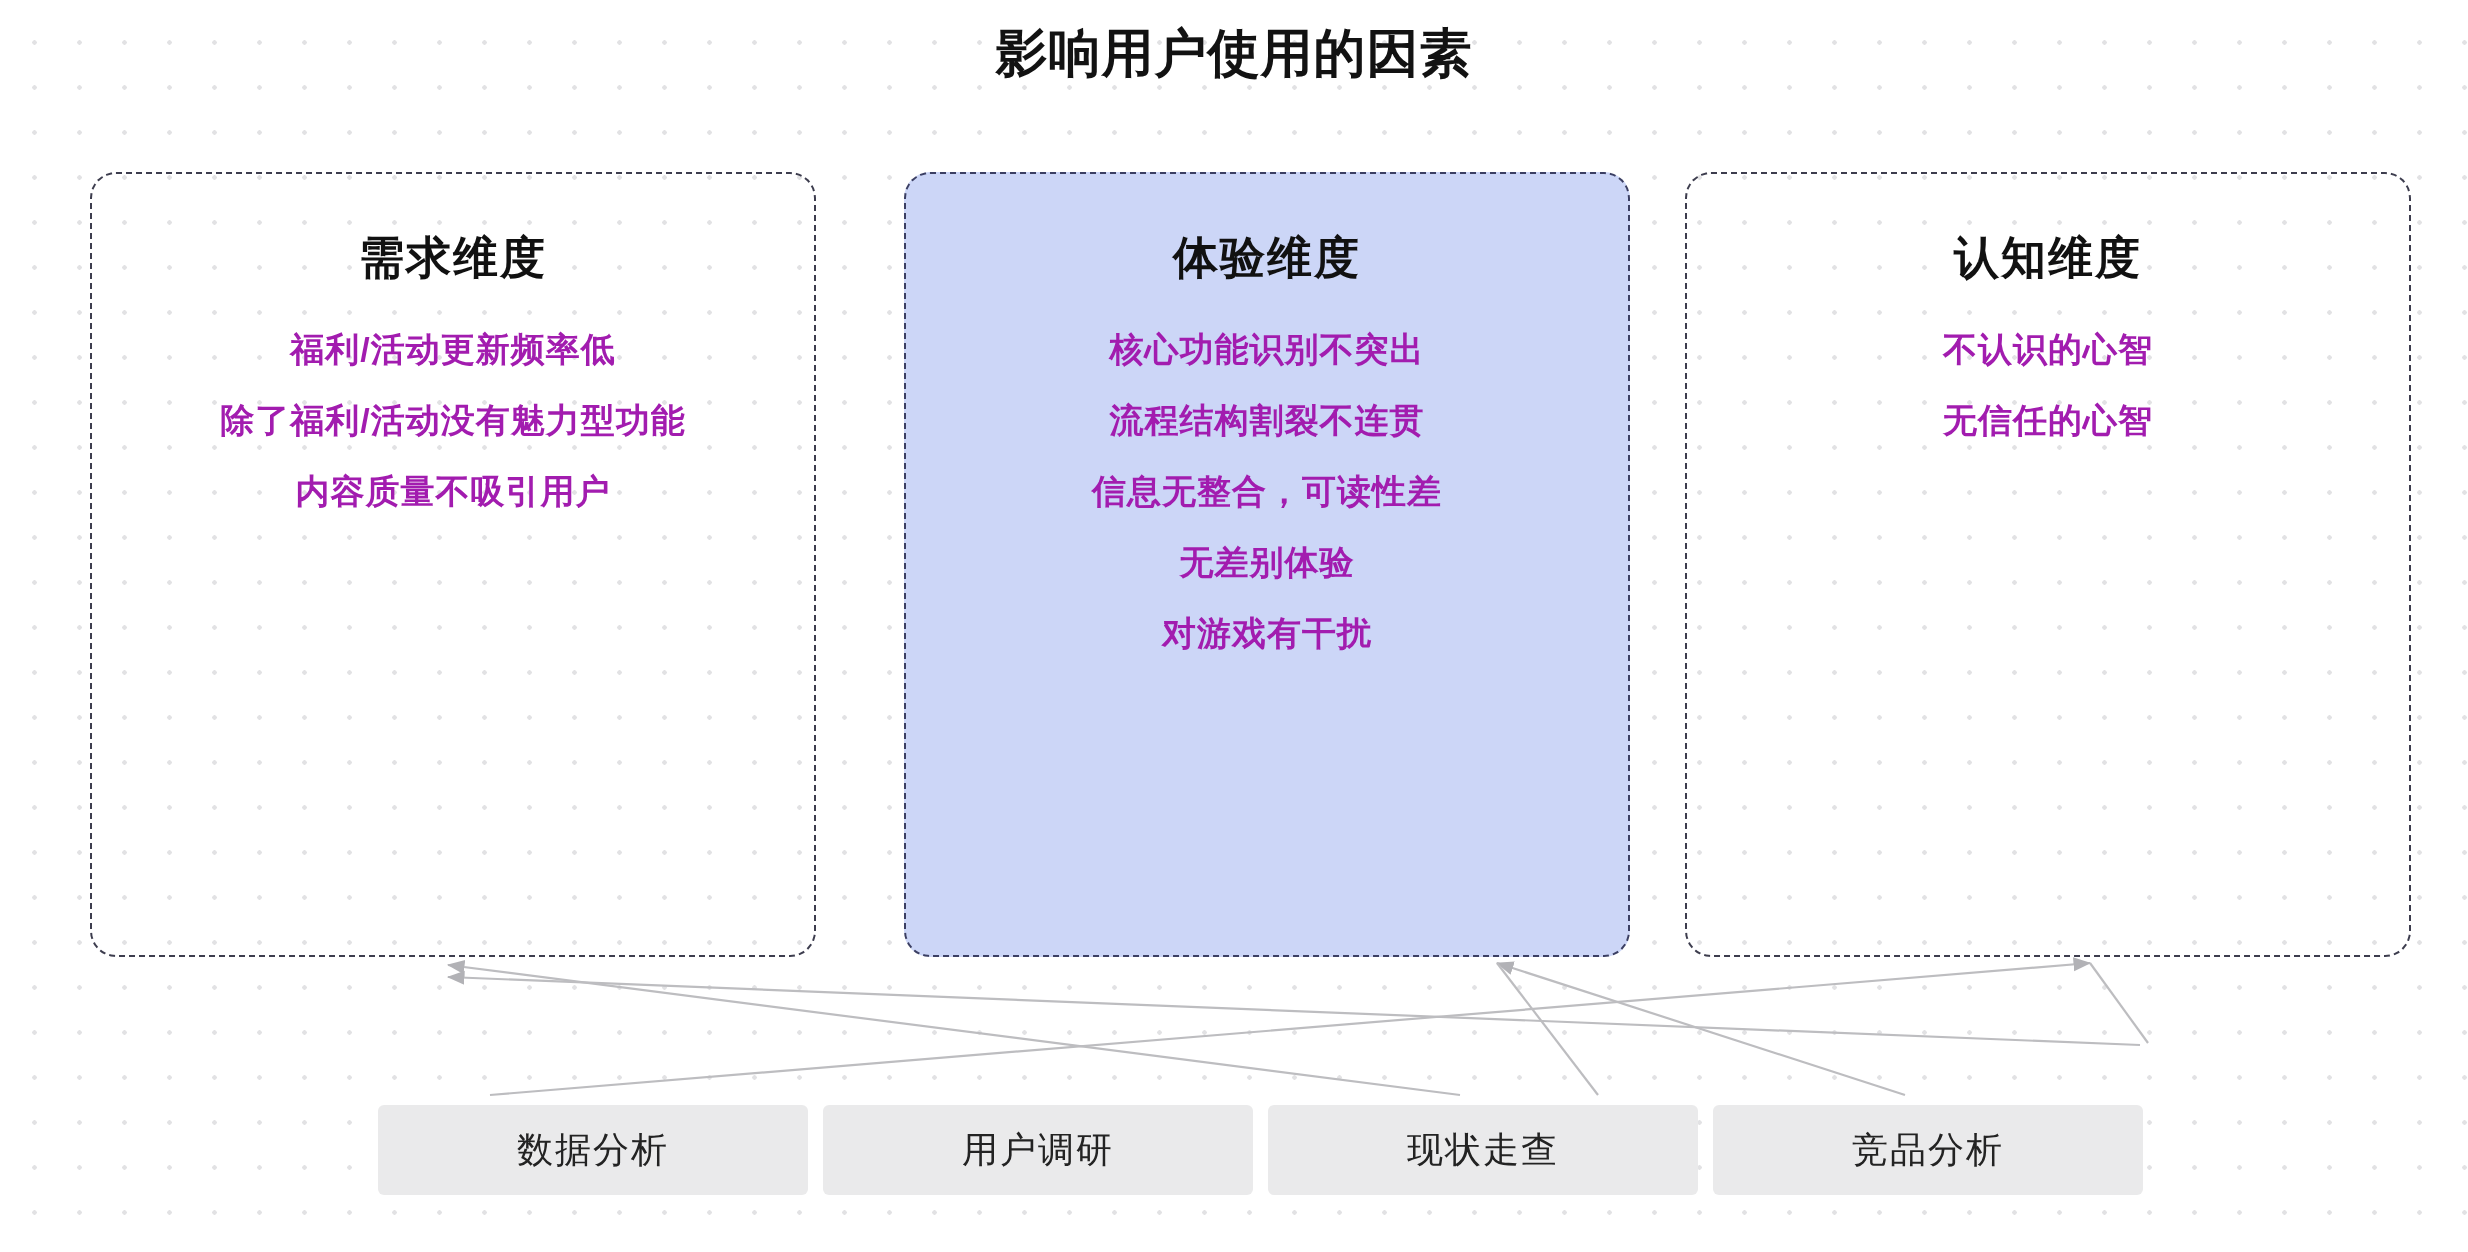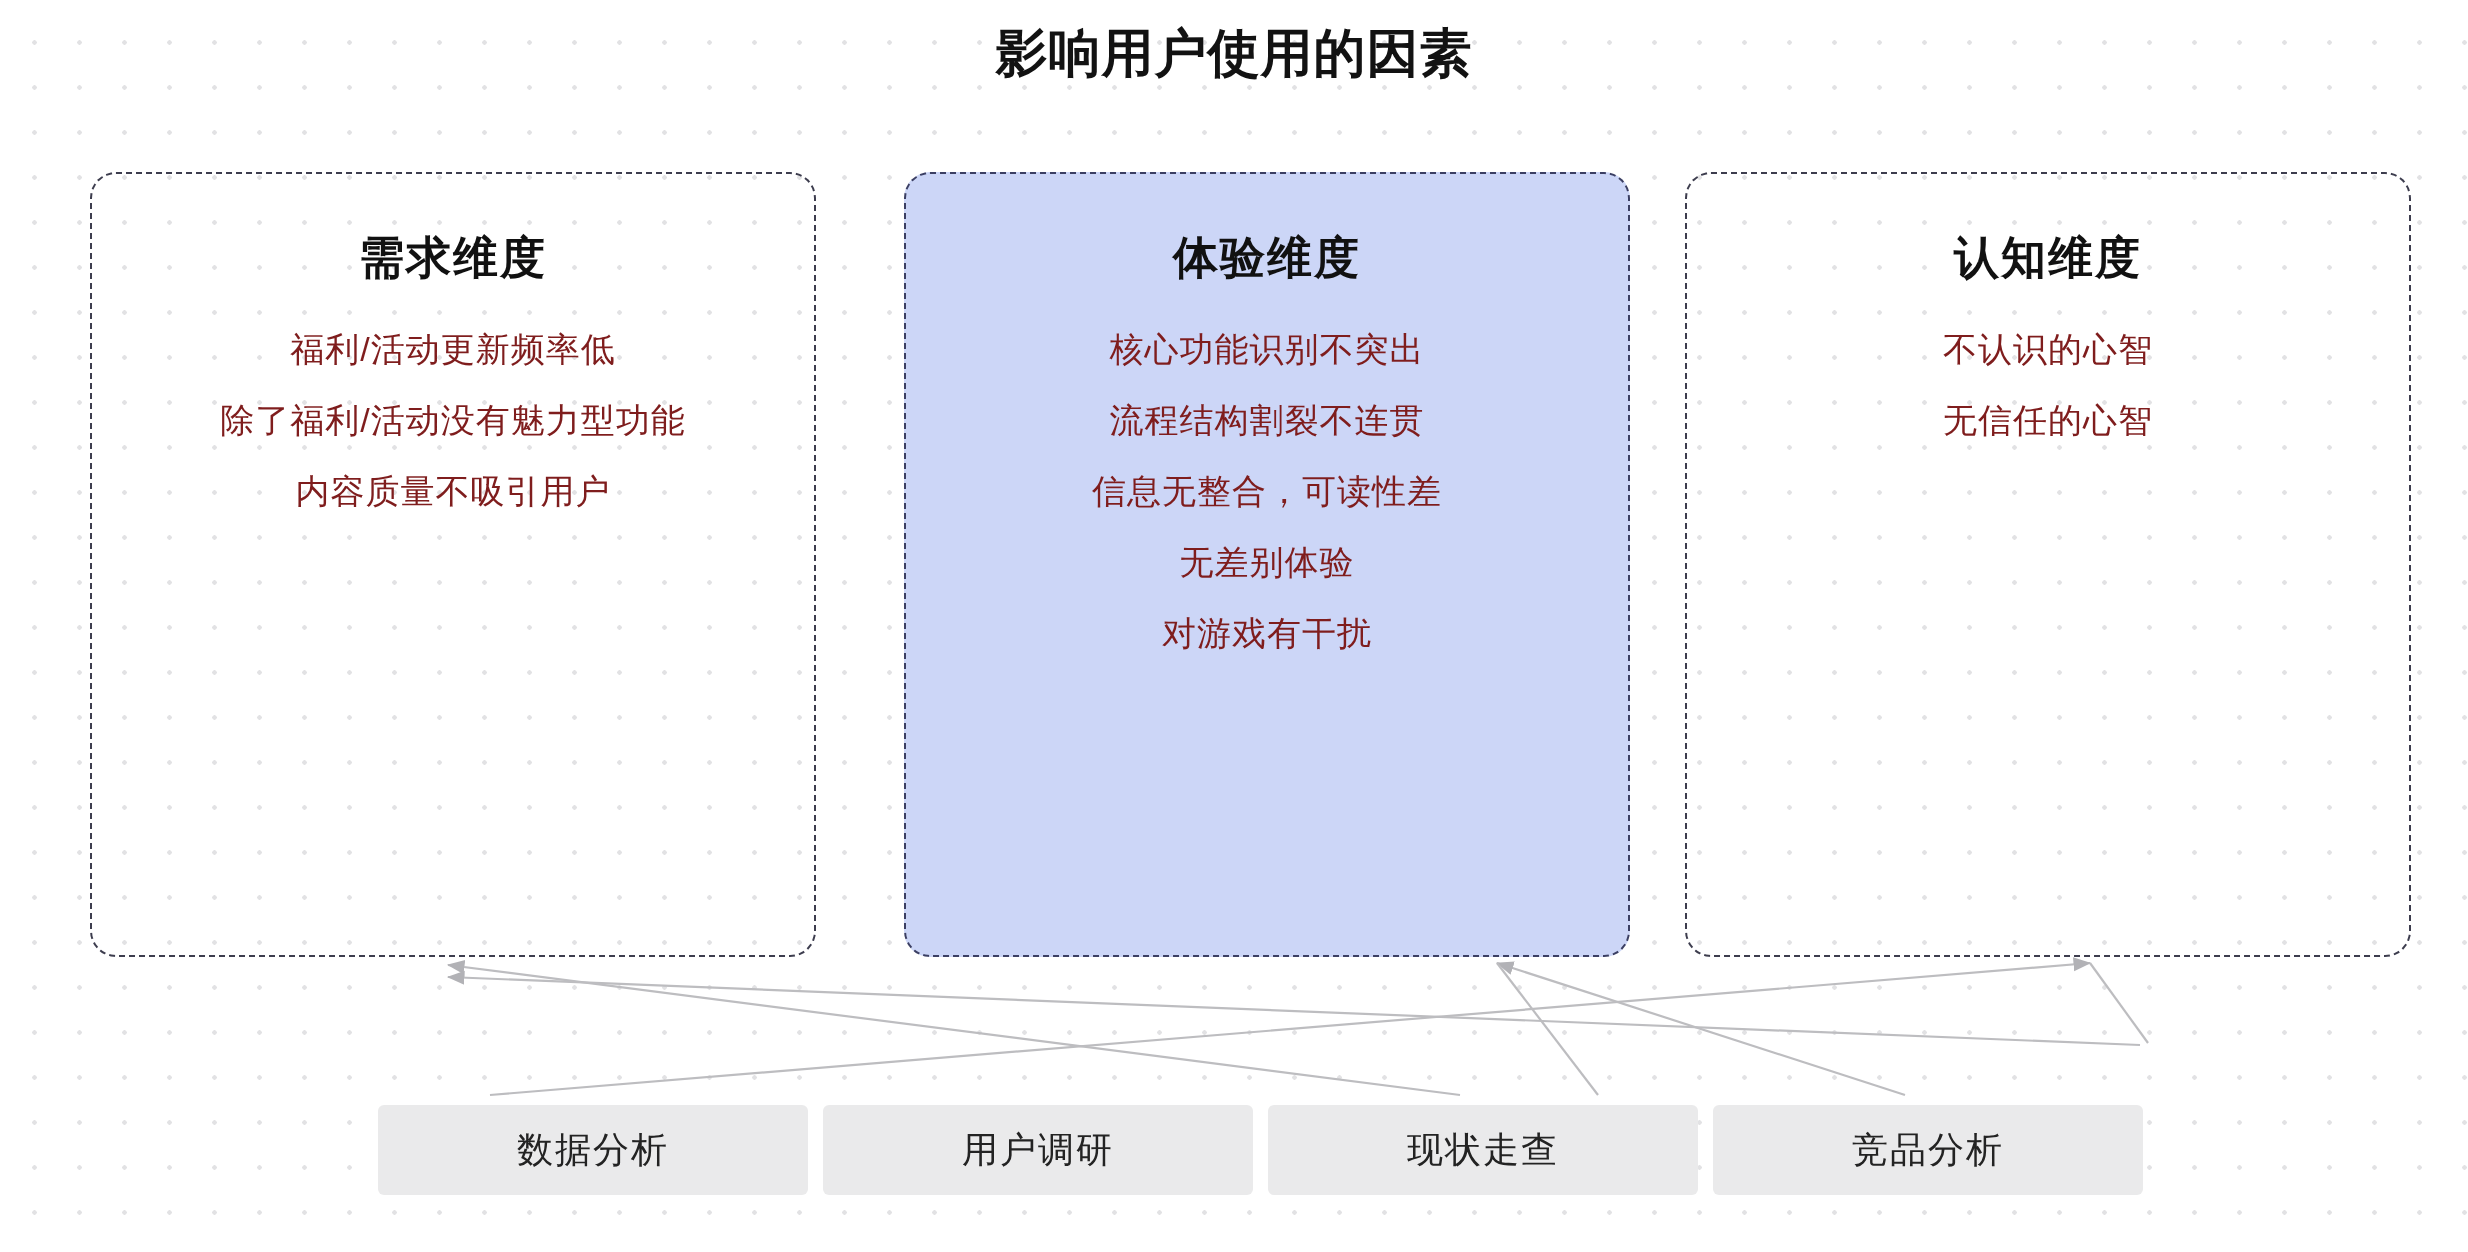--- a/index.html
+++ b/index.html
@@ -67,22 +67,22 @@
   }
   .card-items {
     margin-top: 46px;
     display: flex;
     flex-direction: column;
     align-items: center;
     width: 100%;
   }
   .card-item {
     font-size: 34px;
-    font-weight: normal;
-    color: #7f1d1d;
+    font-weight: bold;
+    color: #a21caf;
     line-height: 1.15;
     letter-spacing: 1px;
     margin-bottom: 32px;
     text-align: center;
     white-space: nowrap;
   }
 
   
   .connectors {
     position: absolute;

